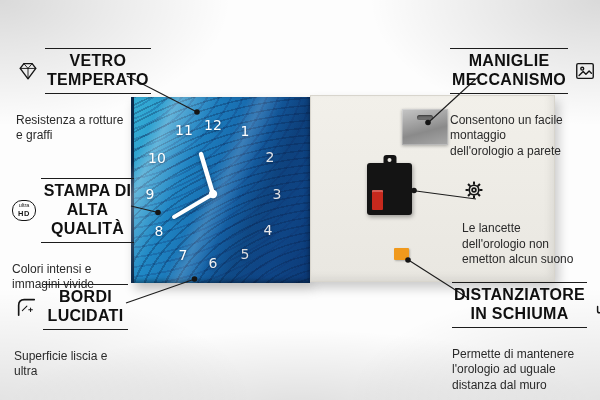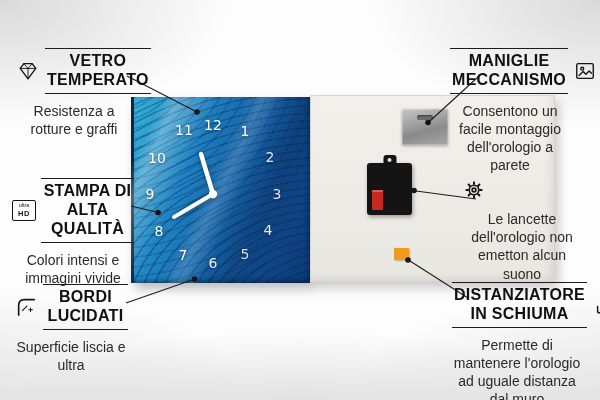--- a/index.html
+++ b/index.html
@@ -49,23 +49,23 @@
   
   .connectors{position:absolute;inset:0;z-index:5;pointer-events:none}
 
   
   .callout{position:absolute;z-index:6}
   .c-row{display:flex;align-items:center;gap:5px}
   .c-icon{width:24px;height:24px;display:flex;align-items:center;justify-content:center;flex:0 0 auto}
   .c-icon svg{width:22px;height:22px}
   .c-titlebox{flex:1;border-top:1.3px solid var(--line,#1c1c1c);border-bottom:1.3px solid var(--line,#1c1c1c);
     padding:3px 2px;text-align:center;font-weight:bold;font-size:16px;letter-spacing:.3px;line-height:1.18;color:#101010}
-  .c-desc{margin-top:8px;text-align:center;font-size:14px;line-height:1.3;color:#2a2a2a}
+  .c-desc{margin-top:19px;font-size:12px;line-height:1.3;color:#2a2a2a}
   .uhd{display:flex;flex-direction:column;align-items:center;justify-content:center;width:24px;height:21px;
-    border:1.5px solid #151515;border-radius:2px;color:#151515;gap:1px}
+    border:1.5px solid #151515;border-radius:10px;color:#151515;gap:1px}
   .uhd i{font-style:normal;font-size:5.5px;line-height:1}
   .uhd b{font-size:7.5px;line-height:1;letter-spacing:.5px}
 </style>
 </head>
 <body>
 
 <div class="canvas">
 
   <svg class="connectors" width="600" height="400" viewBox="0 0 600 400">
     <g stroke="#1c1c1c" stroke-width="1.1" fill="none">

